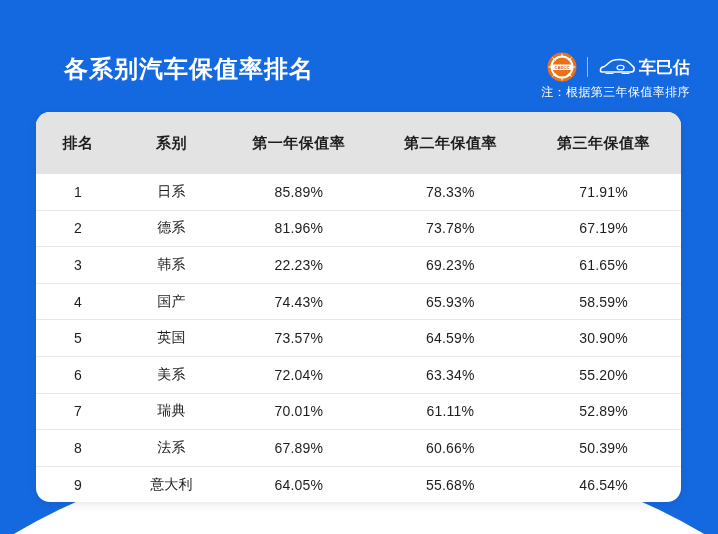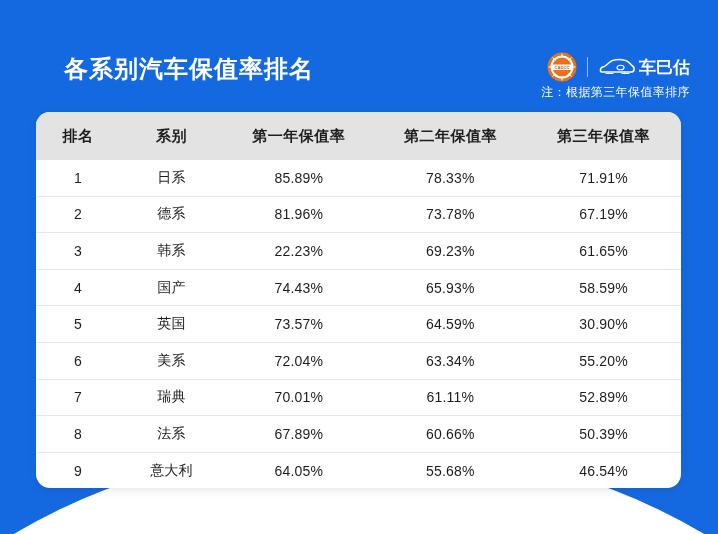--- a/index.html
+++ b/index.html
@@ -144,21 +144,21 @@
     border-collapse: collapse;
     table-layout: fixed;
   }
 
   table.rank-table thead th {
     background: #e3e3e3;
     color: #1d1d1d;
     font-size: 15px;
     font-weight: bold;
     height: 48px;
-    padding: 0;
+    padding: 7px;
     text-align: center;
     letter-spacing: 0.5px;
   }
 
   table.rank-table tbody td {
     height: 35.6px;
     font-size: 14px;
     color: #1d1d1d;
     text-align: center;
     padding: 0;

